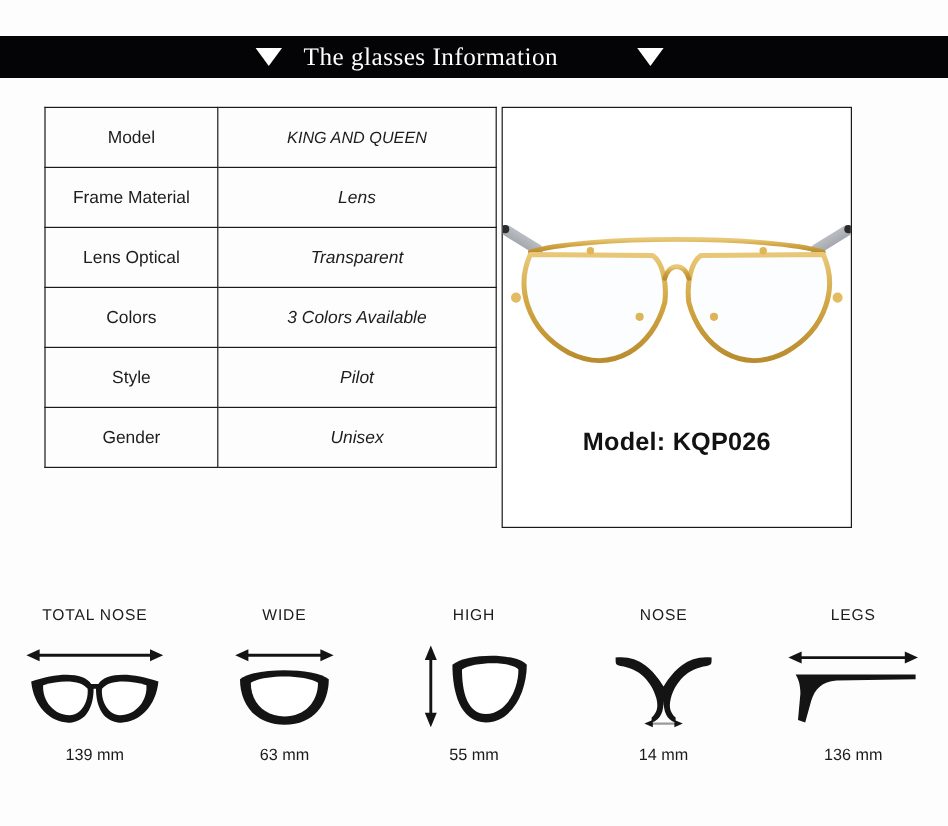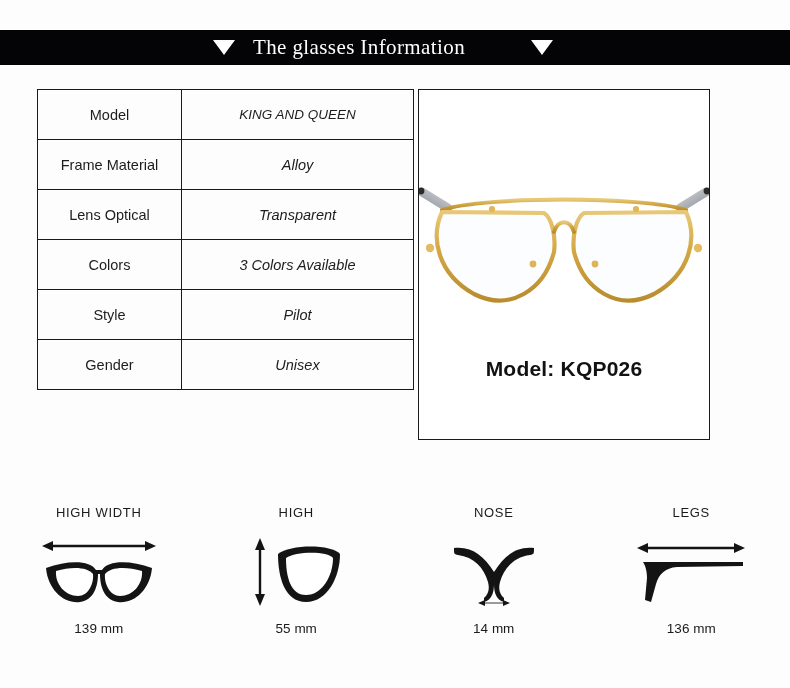--- a/index.html
+++ b/index.html
@@ -148,21 +148,21 @@
 </div>
 
 <table class="spec-table">
   <tbody>
     <tr>
       <td class="k">Model</td>
       <td class="v">KING AND QUEEN</td>
     </tr>
     <tr>
       <td class="k">Frame Material</td>
-      <td class="v">Alloy</td>
+      <td class="v">Lens</td>
     </tr>
     <tr>
       <td class="k">Lens Optical</td>
       <td class="v">Transparent</td>
     </tr>
     <tr>
       <td class="k">Colors</td>
       <td class="v">3 Colors Available</td>
     </tr>
     <tr>
@@ -217,38 +217,51 @@
     <circle cx="26" cy="62" r="4.2" fill="#e3bb60"></circle>
     <circle cx="294" cy="62" r="4.2" fill="#e3bb60"></circle>
   </svg>
 
   <div class="photo-model">Model: KQP026</div>
 </div>
 
 <div class="measures">
 
   <div class="measure">
-    <div class="m-label">HIGH WIDTH</div>
+    <div class="m-label">TOTAL NOSE</div>
     <div class="m-art">
       <svg width="122" height="76" viewBox="0 0 122 76">
         <g stroke="#141414" stroke-width="2.4" fill="none">
           <line x1="12" y1="12" x2="110" y2="12"></line>
         </g>
         <polygon points="4,12 15,7 15,17" fill="#141414"></polygon>
         <polygon points="118,12 107,7 107,17" fill="#141414"></polygon>
         <path d="M8 34 C 30 26, 52 26, 58 36 L 64 36 C 70 26, 92 26, 114 34
                  C 112 56, 96 70, 80 68 C 66 66, 62 52, 62 40
                  L 60 40 C 60 52, 56 66, 42 68 C 26 70, 10 56, 8 34 Z" fill="#141414"></path>
         <path d="M18 37 C 34 32, 50 33, 55 40 C 56 50, 50 62, 40 62 C 27 62, 17 50, 18 37 Z" fill="#ffffff"></path>
         <path d="M104 37 C 88 32, 72 33, 67 40 C 66 50, 72 62, 82 62 C 95 62, 105 50, 104 37 Z" fill="#ffffff"></path>
       </svg>
     </div>
     <div class="m-value">139 mm</div>
   </div>
 
+  <div class="measure">
+    <div class="m-label">WIDE</div>
+    <div class="m-art">
+      <svg width="90" height="76" viewBox="0 0 90 76">
+        <line x1="12" y1="12" x2="78" y2="12" stroke="#141414" stroke-width="2.4"></line>
+        <polygon points="4,12 15,7 15,17" fill="#141414"></polygon>
+        <polygon points="86,12 75,7 75,17" fill="#141414"></polygon>
+        <path d="M8 32 C 20 22, 70 22, 82 32 C 82 52, 70 70, 45 70 C 20 70, 8 52, 8 32 Z" fill="#141414"></path>
+        <path d="M17 35 C 28 28, 62 28, 73 35 C 73 51, 62 63, 45 63 C 28 63, 17 51, 17 35 Z" fill="#ffffff"></path>
+      </svg>
+    </div>
+    <div class="m-value">63 mm</div>
+  </div>
 
   <div class="measure">
     <div class="m-label">HIGH</div>
     <div class="m-art">
       <svg width="96" height="76" viewBox="0 0 96 76">
         <line x1="12" y1="14" x2="12" y2="62" stroke="#141414" stroke-width="2.4"></line>
         <polygon points="12,4 7,16 17,16" fill="#141414"></polygon>
         <polygon points="12,72 7,60 17,60" fill="#141414"></polygon>
         <path d="M30 20 C 42 10, 84 10, 92 20 C 92 42, 80 68, 58 68 C 36 68, 30 42, 30 20 Z" fill="#141414"></path>
         <path d="M38 24 C 48 17, 80 17, 85 24 C 85 42, 74 61, 58 61 C 42 61, 38 42, 38 24 Z" fill="#ffffff"></path>

